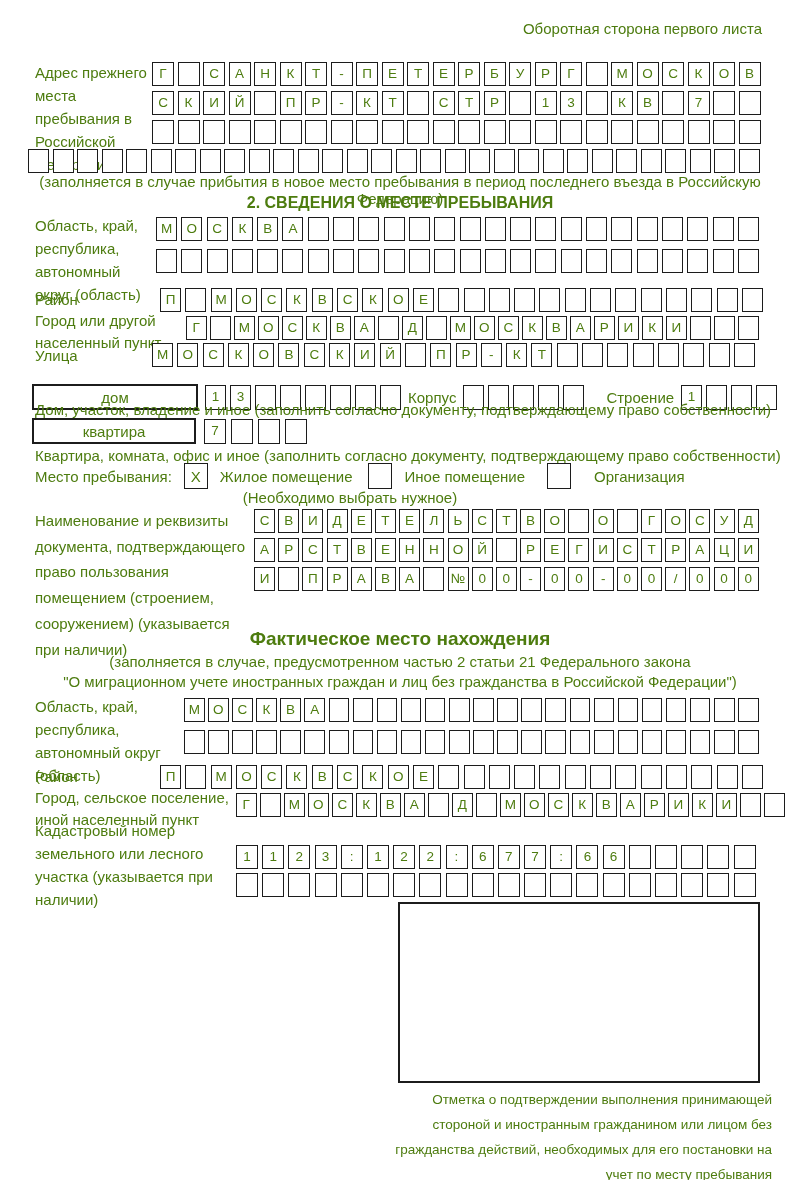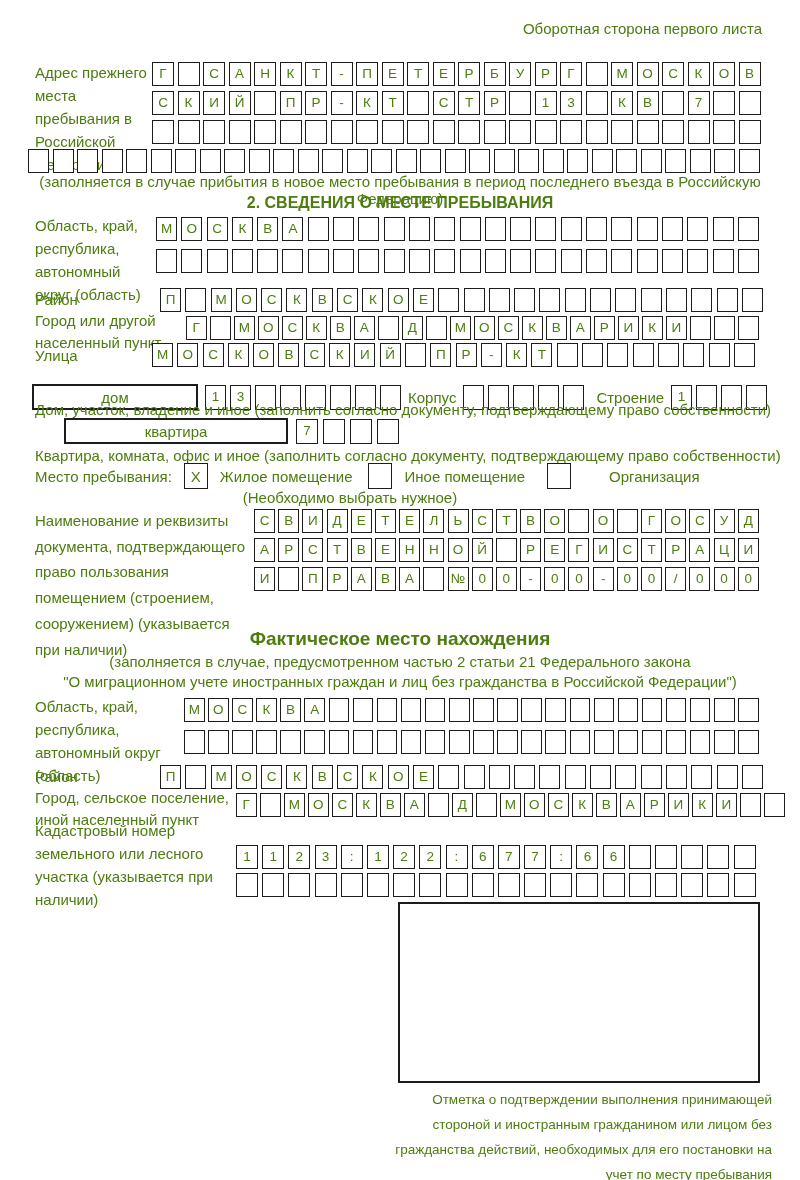--- a/index.html
+++ b/index.html
@@ -306,49 +306,49 @@
         <div class="cell"></div>
       </div>
     <span class="opt-label">Корпус</span>
     <div class="cells inline" style="--w:21px;--g:4px;--h:25px;">
         <div class="cell"></div>
         <div class="cell"></div>
         <div class="cell"></div>
         <div class="cell"></div>
         <div class="cell"></div>
       </div>
-    <span class="opt-label" style="margin-left:5px;">Строение</span>
+    <span class="opt-label" style="margin-left:15px;">Строение</span>
     <div class="cells inline" style="--w:21px;--g:4px;--h:25px;">
         <div class="cell">1</div>
         <div class="cell"></div>
         <div class="cell"></div>
         <div class="cell"></div>
       </div>
   </div>
   <div class="note" style="top:401px;text-align:left;left:35px;width:760px;">Дом, участок, владение и иное (заполнить согласно документу, подтверждающему право собственности)</div>
 
   <div class="flexrow" style="top:418px;left:32px;gap:8px;">
-    <div class="widebox" style="width:224px;margin-left:32px;">квартира</div>
+    <div class="widebox" style="width:164px;">квартира</div>
     <div class="cells inline" style="--w:22px;--g:5px;--h:25px;">
         <div class="cell">7</div>
         <div class="cell"></div>
         <div class="cell"></div>
         <div class="cell"></div>
       </div>
   </div>
   <div class="note" style="top:447px;text-align:left;left:35px;width:760px;">Квартира, комната, офис и иное (заполнить согласно документу, подтверждающему право собственности)</div>
 
   <div class="flexrow" style="top:463px;left:35px;gap:12px;">
     <span class="opt-label">Место пребывания:</span>
     <div class="checkbox">X</div>
     <span class="opt-label">Жилое помещение</span>
     <div class="checkbox" style="margin-left:4px;"></div>
     <span class="opt-label">Иное помещение</span>
     <div class="checkbox" style="margin-left:10px;"></div>
-    <span class="opt-label" style="margin-left:26px;">Организация</span>
+    <span class="opt-label" style="margin-left:11px;">Организация</span>
   </div>
   <div class="note" style="top:489px;left:125px;width:450px;">(Необходимо выбрать нужное)</div>
 
   <div class="lbl" style="top:508px;left:35px;width:215px;line-height:25.7px;">Наименование и реквизиты документа, подтверждающего право пользования помещением (строением, сооружением) (указывается при наличии)</div>
   <div class="cells" style="top:509px;left:254px;--w:21px;--g:3.2px;">
       <div class="cell">С</div>
       <div class="cell">В</div>
       <div class="cell">И</div>
       <div class="cell">Д</div>
       <div class="cell">Е</div>

